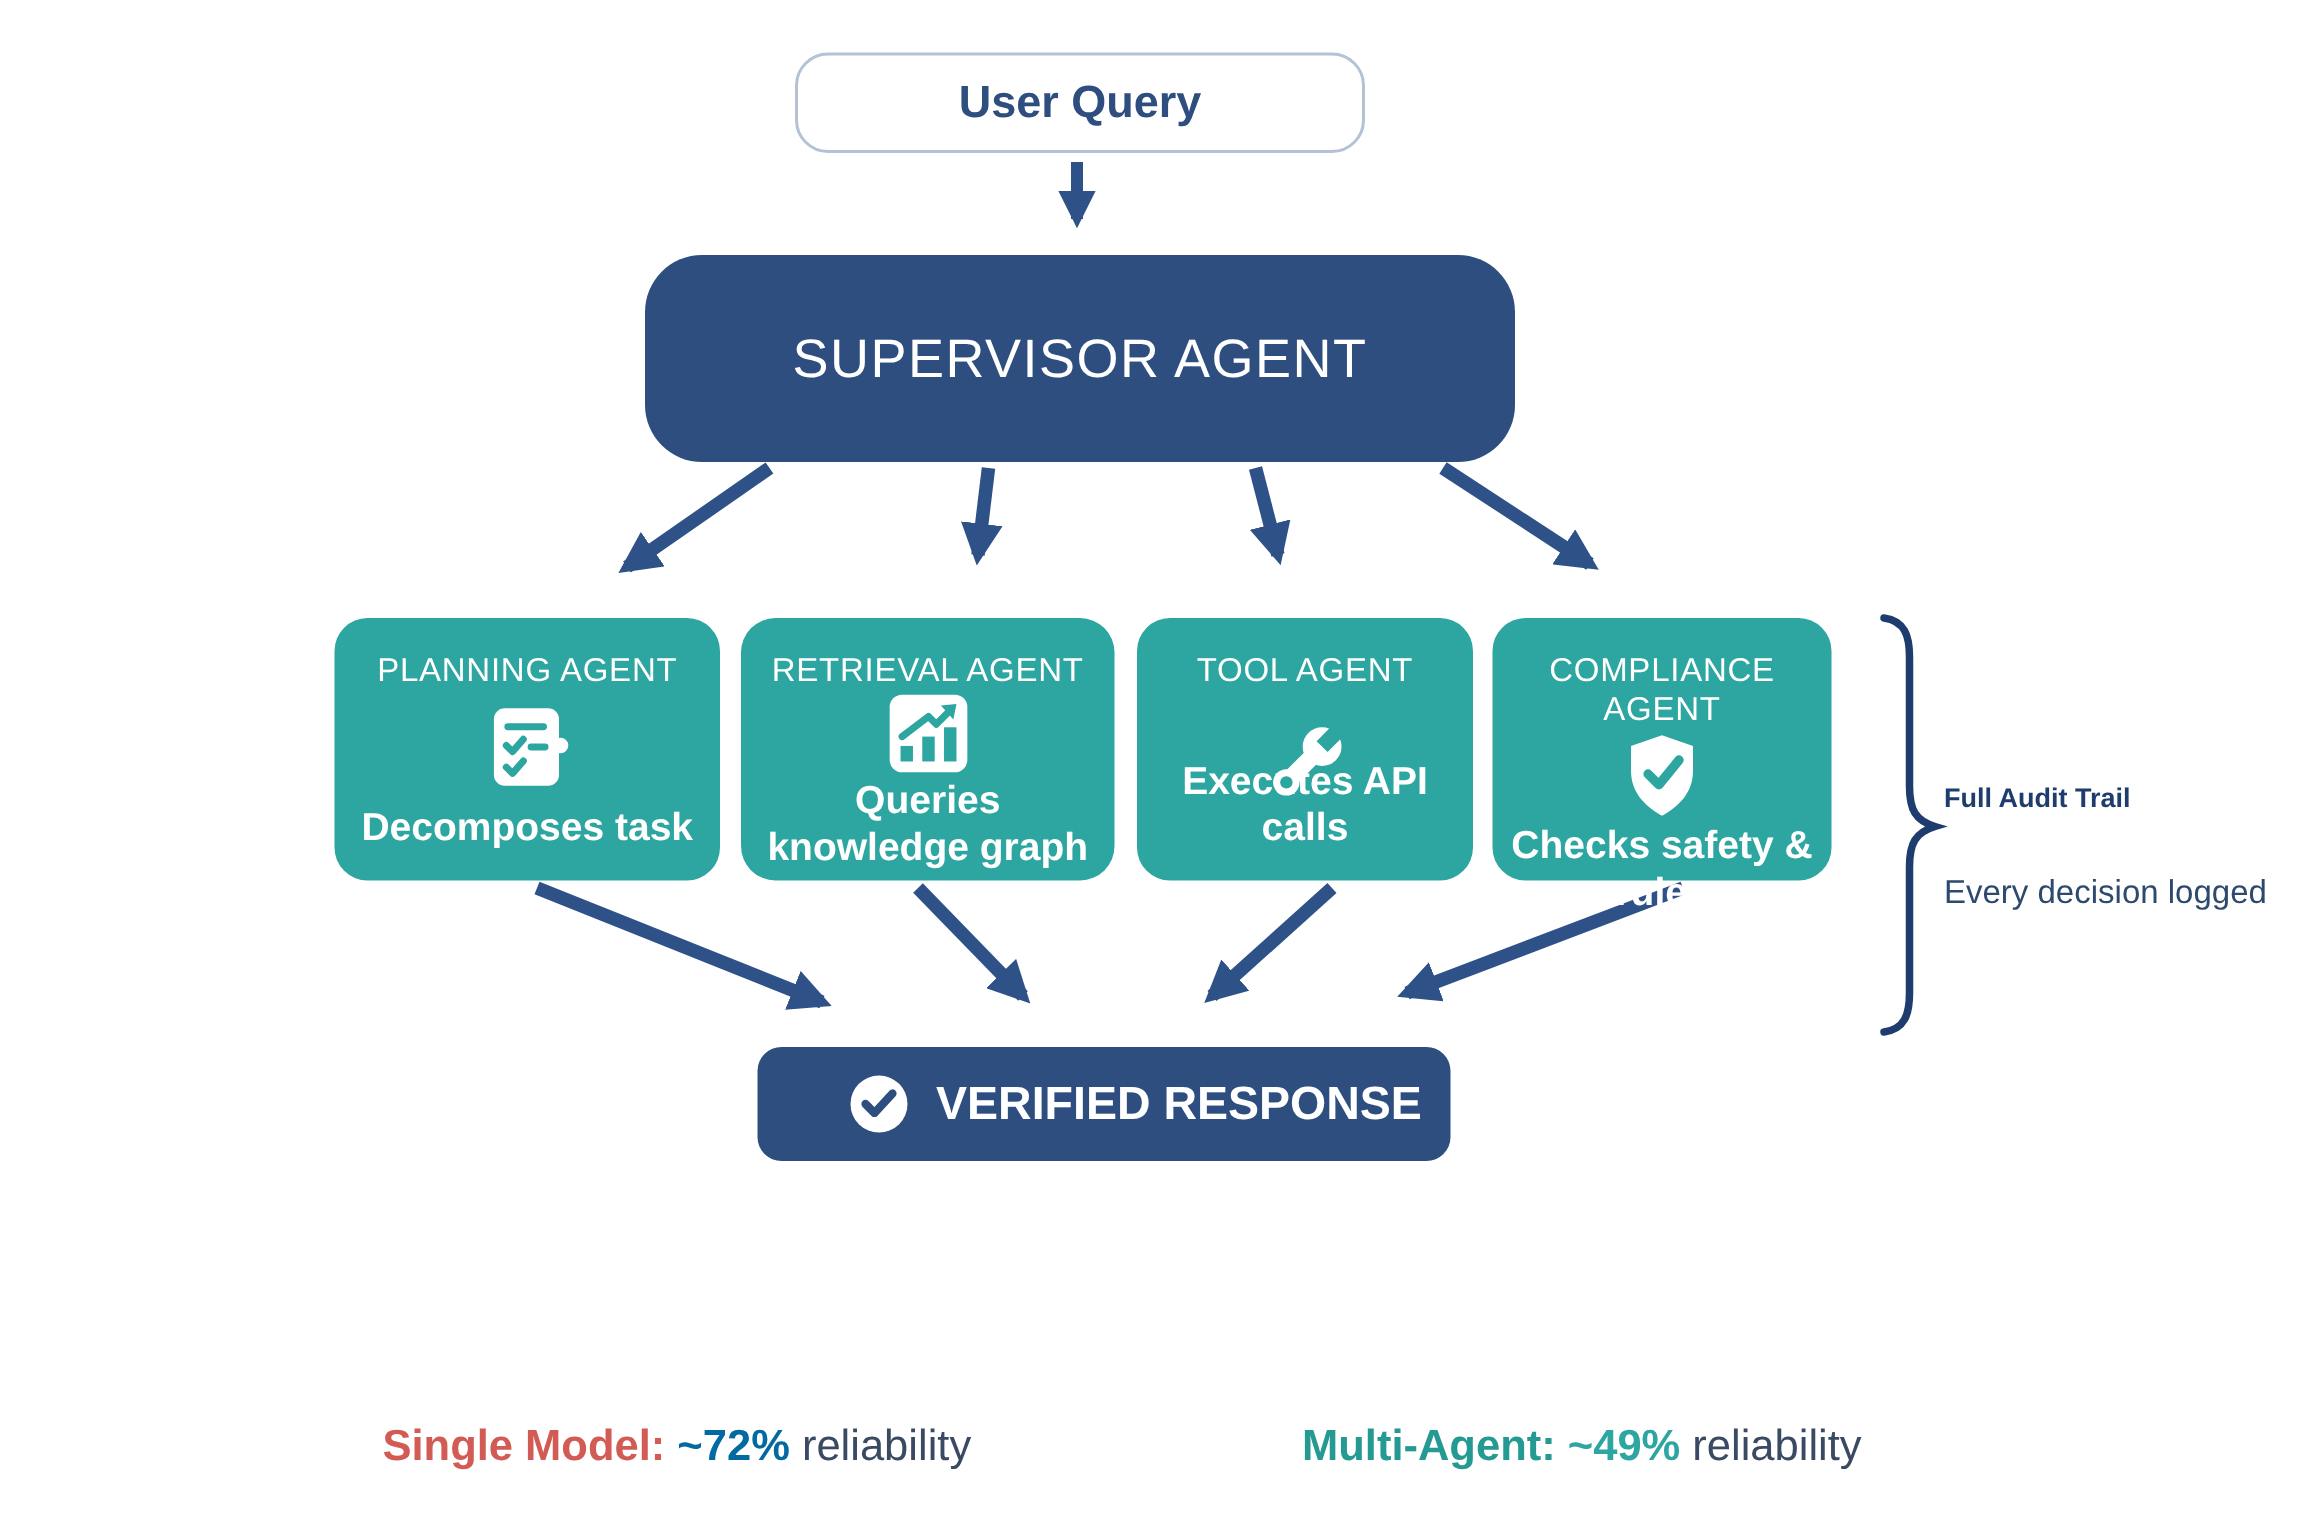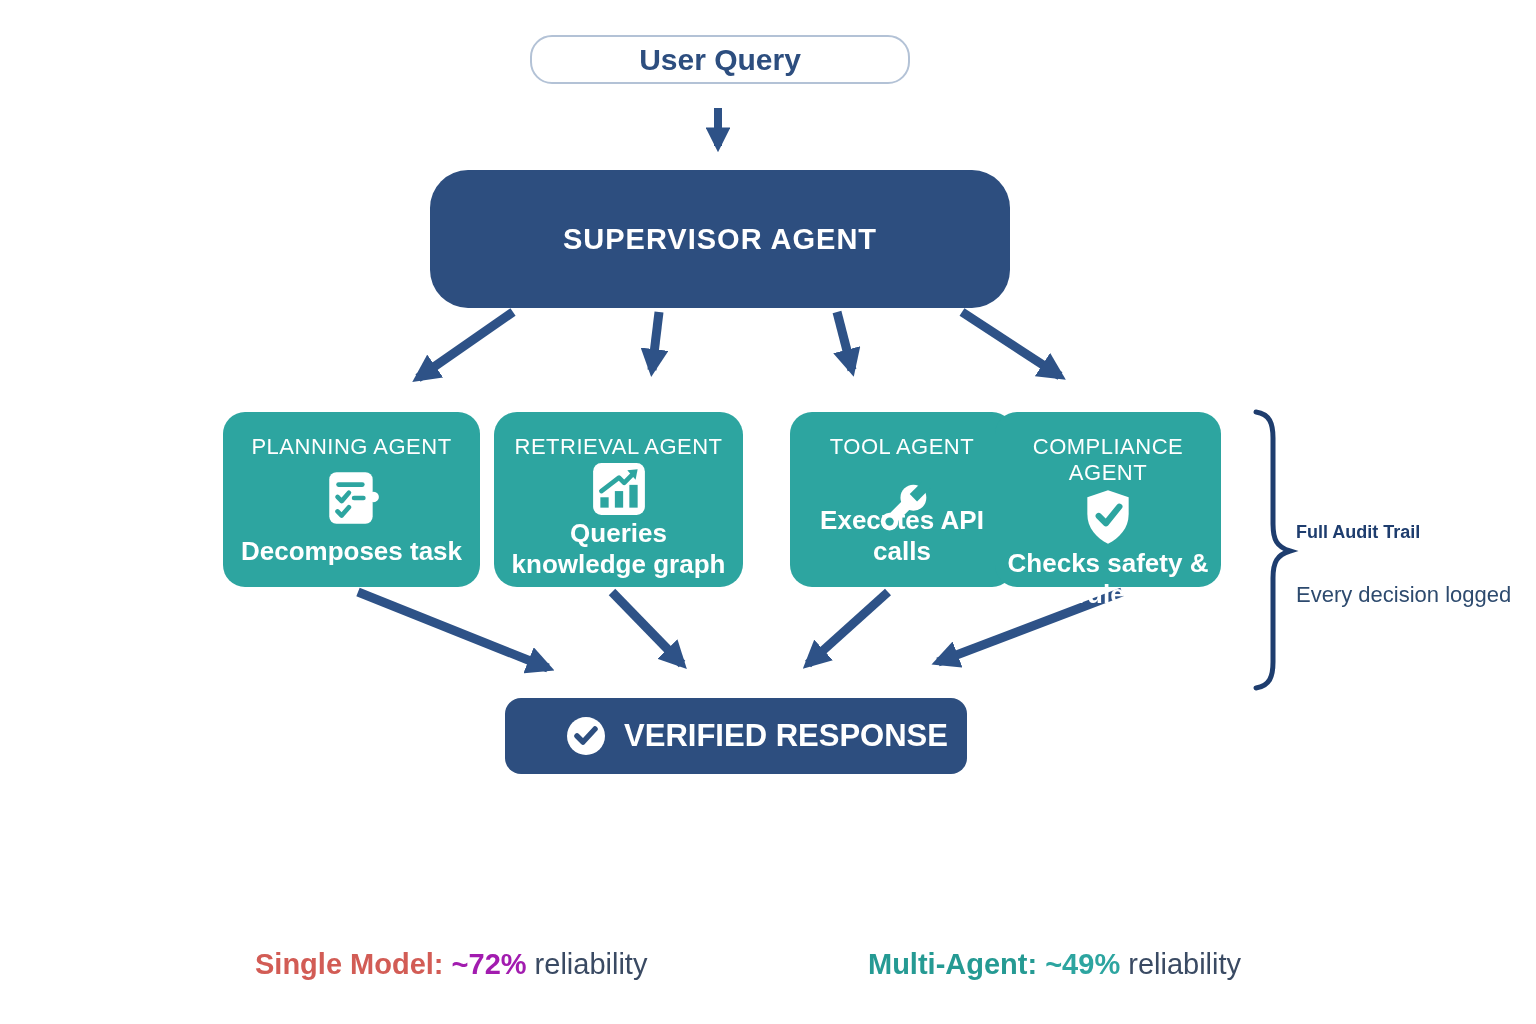--- a/index.html
+++ b/index.html
@@ -6,63 +6,63 @@
   #canvas{
     position:relative;width:1536px;height:1024px;background:#ffffff;
     font-family:"Liberation Sans","DejaVu Sans",sans-serif;overflow:hidden;
   }
   .abs{position:absolute;box-sizing:border-box;}
   #arrow-layer{position:absolute;left:0;top:0;width:1536px;height:1024px;z-index:1;}
   .box{z-index:2;display:flex;align-items:center;justify-content:center;text-align:center;}
 
   
   .user-query{
-    left:530px;top:35px;width:380px;height:49px;
+    left:530px;top:35px;width:380px;height:67px;
     background:#ffffff;border:2px solid #b3c2d6;border-radius:22px;
     color:#2d4e7f;font-size:30px;font-weight:700;
   }
 
   
   .supervisor{
     left:430px;top:170px;width:580px;height:138px;
     background:#2d4e7f;border-radius:38px;
-    color:#ffffff;font-size:29px;font-weight:700;letter-spacing:1px;
+    color:#ffffff;font-size:36px;font-weight:400;letter-spacing:1px;
   }
 
   
   .agent{
     top:412px;height:175px;background:#2da5a0;border-radius:22px;
     color:#ffffff;flex-direction:column;justify-content:space-between;
     padding:22px 10px 20px 10px;
   }
   .agent .title{font-size:22px;font-weight:400;letter-spacing:0.5px;}
   .agent .subtitle{font-size:26px;font-weight:700;}
   .agent .icon{height:62px;display:flex;align-items:center;justify-content:center;}
   #agent-planning{left:223px;width:257px;}
   #agent-retrieval{left:494px;width:249px;border-radius:23px;}
-  #agent-tool{left:758px;width:224px;margin-left:32px;}
+  #agent-tool{left:758px;width:224px;}
   #agent-compliance{left:995px;width:226px;}
 
   
   .verified{
     left:505px;top:698px;width:462px;height:76px;
     background:#2d4e7f;border-radius:16px;
     color:#ffffff;font-size:31px;font-weight:700;gap:16px;padding-left:40px;
   }
 
   
   .audit-title{left:1296px;top:522px;color:#1e3d6e;font-size:18px;font-weight:700;z-index:2;}
   .audit-subtitle{left:1296px;top:582px;color:#2d4a6e;font-size:22px;font-weight:400;z-index:2;}
 
   
   .stats{top:948px;font-size:29px;z-index:2;white-space:nowrap;}
   #stat-single{left:255px;}
   #stat-multi{left:868px;}
   .stat-label-red{color:#d25c55;font-weight:700;}
-  .stat-value-red{color:#a21caf;font-weight:700;}
+  .stat-value-red{color:#0369a1;font-weight:700;}
   .stat-label-teal{color:#259a93;font-weight:700;margin-top:24px;}
   .stat-value-teal{color:#2da5a0;font-weight:700;}
   .stat-suffix{color:#3a4a63;font-weight:400;}
 </style>
 </head>
 <body>
 
 <div id="canvas">
 
   <svg id="arrow-layer" viewBox="0 0 1536 1024" xmlns="http://www.w3.org/2000/svg">

